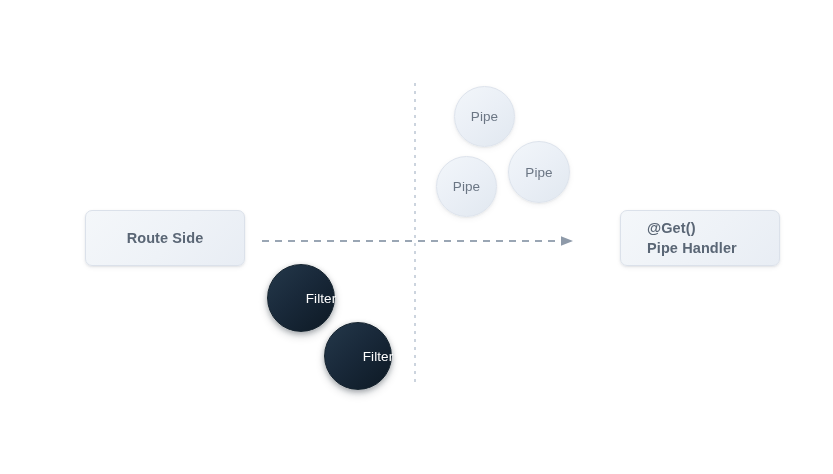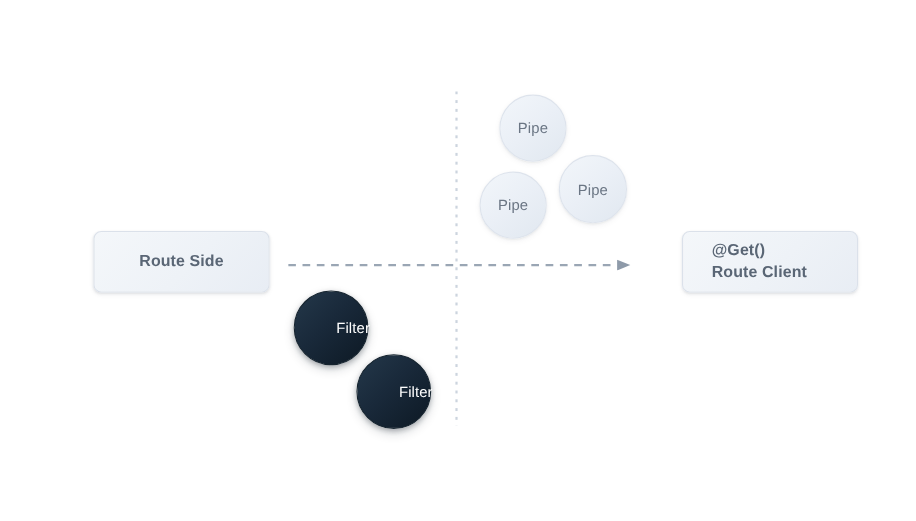--- a/index.html
+++ b/index.html
@@ -134,21 +134,21 @@
     <polygon points="299,0.2 311,5 299,9.8" fill="#8e9aa9"></polygon>
   </svg>
 
   <div id="client-side-box" class="node-box">
     <span>Route Side</span>
   </div>
 
   <div id="route-handler-box" class="node-box">
     <span class="line-wrap">
       <span>@Get()</span><br>
-      <span>Route Client</span>
+      <span>Pipe Handler</span>
     </span>
   </div>
 
   <div id="pipe-top" class="circle circle-pipe">
     <span>Pipe</span>
   </div>
   <div id="pipe-left" class="circle circle-pipe">
     <span>Pipe</span>
   </div>
   <div id="pipe-right" class="circle circle-pipe">

